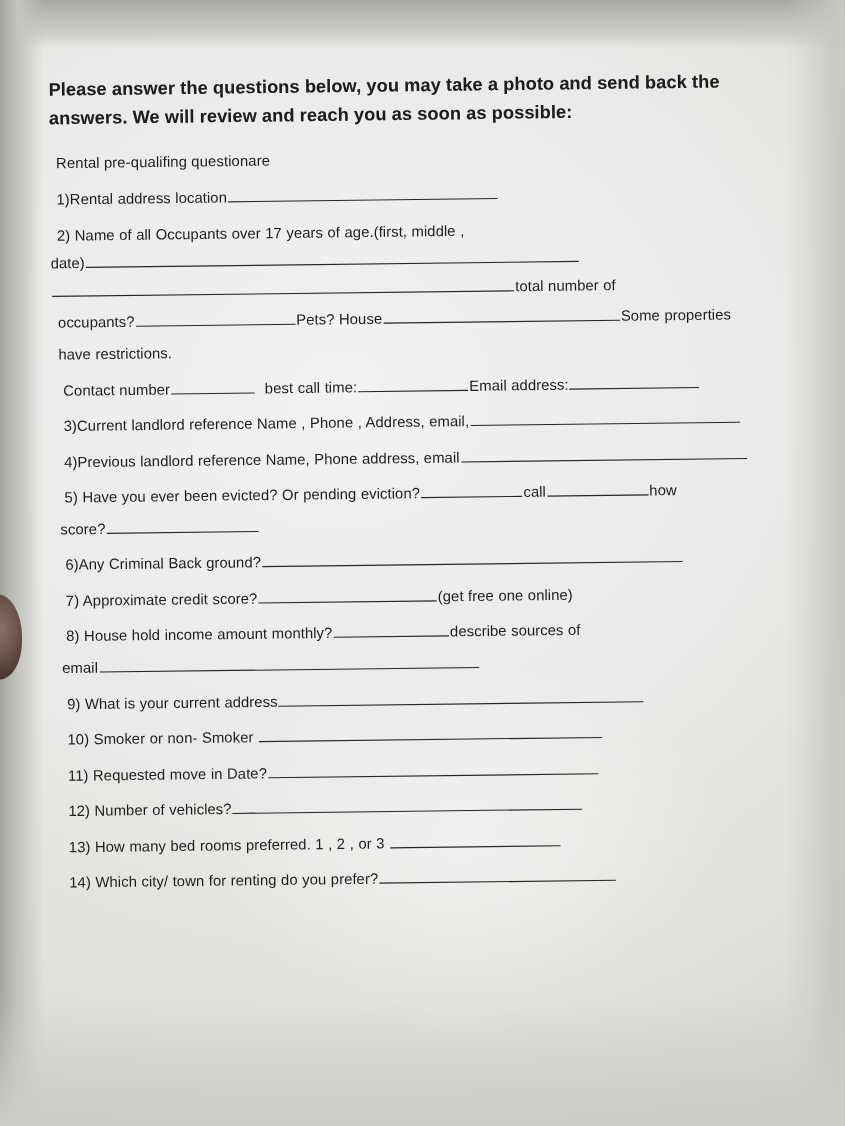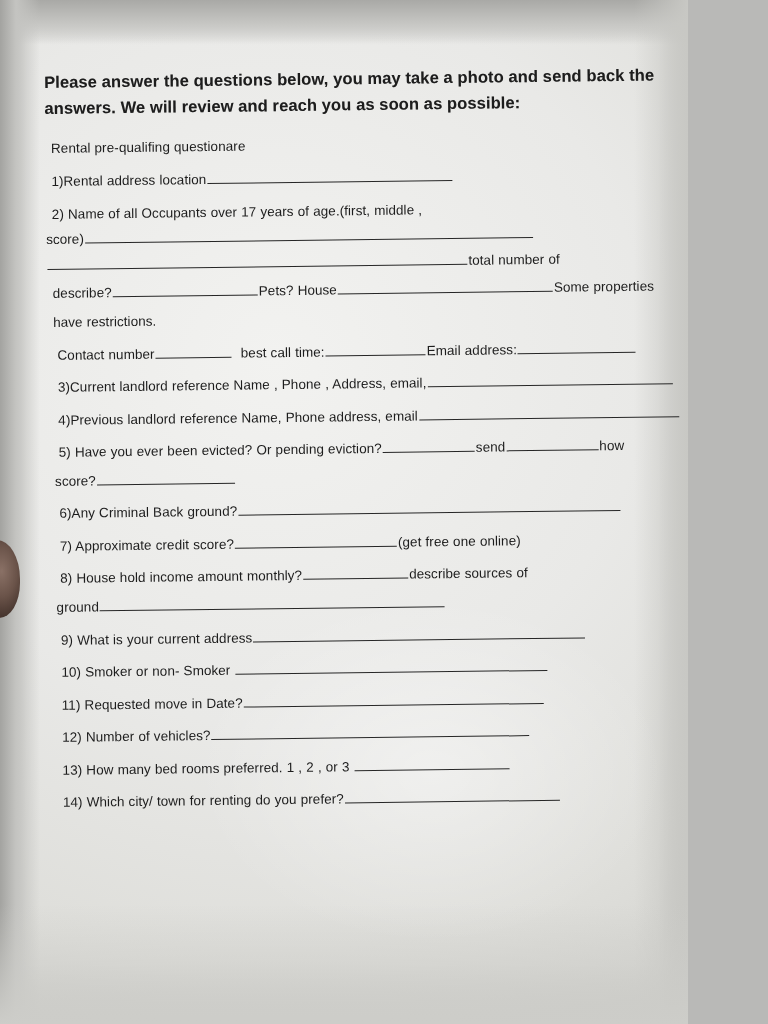--- a/index.html
+++ b/index.html
@@ -10,21 +10,21 @@
     width: 768px;
     height: 1024px;
     overflow: hidden;
     background: #b9b9b7;
     font-family: "Liberation Sans", sans-serif;
   }
 
   
   #page {
     position: relative;
-    width: 688px;
+    width: 768px;
     height: 1024px;
     background:
       linear-gradient(180deg, rgba(0,0,0,0.10) 0px, rgba(0,0,0,0.00) 46px),
       linear-gradient(90deg, rgba(0,0,0,0.16) 0px, rgba(0,0,0,0.00) 26px),
       linear-gradient(270deg, rgba(0,0,0,0.10) 0px, rgba(0,0,0,0.00) 30px),
       linear-gradient(0deg, rgba(0,0,0,0.07) 0px, rgba(0,0,0,0.00) 60px),
       radial-gradient(120% 80% at 40% 35%, #f2f2f0 0%, #e9e9e7 45%, #dededa 75%, #cfcfcb 100%);
     overflow: hidden;
   }
 
@@ -131,64 +131,64 @@
     <p class="subtitle">Rental pre-qualifing questionare</p>
 
     <p class="q indent1">
       <span>1)Rental address location</span><span class="rule" style="width:245px"></span>
     </p>
 
     <p class="q indent1 tight">
       <span>2) Name of all Occupants over 17 years of age.(first, middle ,</span>
     </p>
     <p class="q line2 tight">
-      <span>score)</span><span class="rule" style="width:448px"></span>
+      <span>date)</span><span class="rule" style="width:448px"></span>
     </p>
     <p class="q line2 tight">
       <span class="rule" style="width:420px"></span><span>total number of</span>
     </p>
     <p class="q indent1 tight">
-      <span>describe?</span><span class="rule" style="width:145px"></span><span>Pets? House</span><span class="rule" style="width:215px"></span><span>Some properties</span>
+      <span>occupants?</span><span class="rule" style="width:145px"></span><span>Pets? House</span><span class="rule" style="width:215px"></span><span>Some properties</span>
     </p>
     <p class="q indent1">
       <span>have restrictions.</span>
     </p>
 
     <p class="q indent2">
       <span>Contact number</span><span class="rule" style="width:76px"></span>&nbsp;&nbsp;<span>best call time:</span><span class="rule" style="width:100px"></span><span>Email address:</span><span class="rule" style="width:118px"></span>
     </p>
 
     <p class="q indent2">
       <span>3)Current landlord reference Name , Phone , Address, email,</span><span class="rule" style="width:245px"></span>
     </p>
 
     <p class="q indent2">
       <span>4)Previous landlord reference Name, Phone address, email</span><span class="rule" style="width:260px"></span>
     </p>
 
     <p class="q indent2 tight">
-      <span>5) Have you ever been evicted? Or pending eviction?</span><span class="rule" style="width:92px"></span><span>send</span><span class="rule" style="width:92px"></span><span>how</span>
+      <span>5) Have you ever been evicted? Or pending eviction?</span><span class="rule" style="width:92px"></span><span>call</span><span class="rule" style="width:92px"></span><span>how</span>
     </p>
     <p class="q indent1">
       <span>score?</span><span class="rule" style="width:138px"></span>
     </p>
 
     <p class="q indent2">
       <span>6)Any Criminal Back ground?</span><span class="rule" style="width:382px"></span>
     </p>
 
     <p class="q indent2">
       <span>7) Approximate credit score?</span><span class="rule" style="width:162px"></span><span>(get free one online)</span>
     </p>
 
     <p class="q indent2 tight">
       <span>8) House hold income amount monthly?</span><span class="rule" style="width:105px"></span><span>describe sources of</span>
     </p>
     <p class="q indent1">
-      <span>ground</span><span class="rule" style="width:345px"></span>
+      <span>email</span><span class="rule" style="width:345px"></span>
     </p>
 
     <p class="q indent2">
       <span>9) What is your current address</span><span class="rule" style="width:332px"></span>
     </p>
 
     <p class="q indent2">
       <span>10) Smoker or non- Smoker</span>&nbsp;<span class="rule" style="width:312px"></span>
     </p>
 

